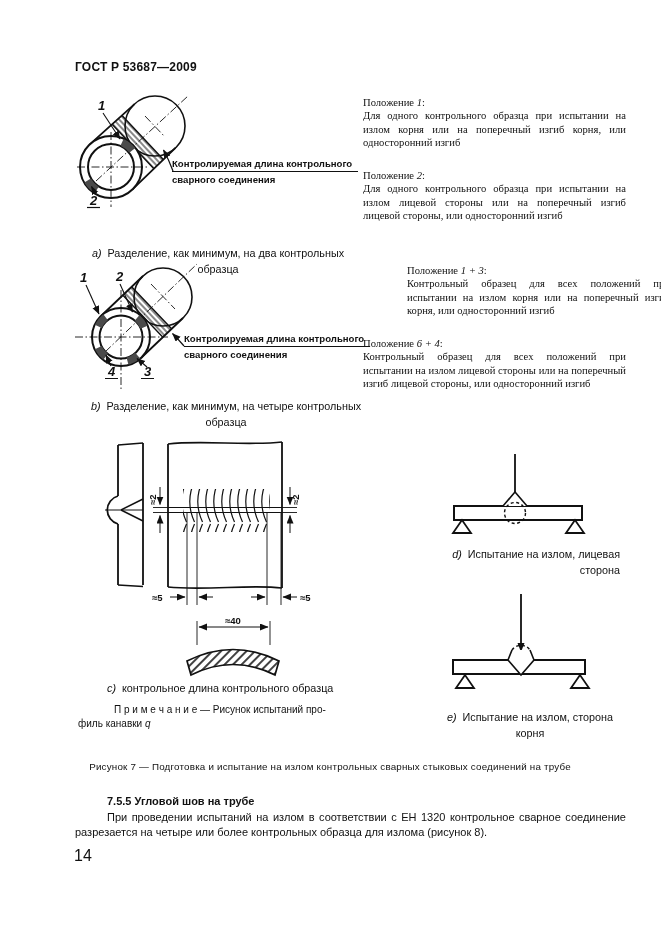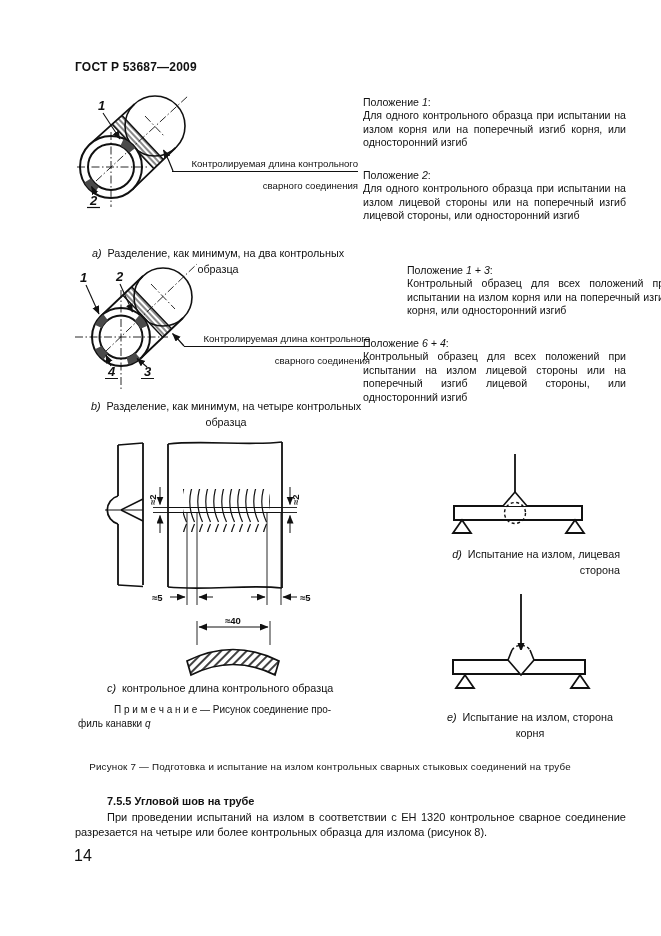--- a/index.html
+++ b/index.html
@@ -1,28 +1,28 @@
 <!DOCTYPE html>
 <html><head>
 <meta charset="utf-8">
 <style>
   html,body{margin:0;padding:0;background:#fff;}
   .page{position:relative;width:661px;height:936px;background:#fff;overflow:hidden;
         font-family:"Liberation Sans",sans-serif;color:#111;}
   .abs{position:absolute;}
   .hdr{font-weight:bold;font-size:12px;letter-spacing:.2px;}
-  .posblock{width:263px;font-size:10.6px;line-height:13.4px;text-align:justify;}
+  .posblock{width:263px;font-size:10.6px;line-height:13.4px;text-align:justify;font-family:Liberation Serif, serif;}
   .posblock .t{text-align:left;}
   .posblock .num{font-style:italic;}
   .cap{font-size:10.8px;line-height:16px;text-align:center;}
   .cap .pfx{font-style:italic;}
   .capl{font-size:10.8px;line-height:14px;text-align:left;}
-  .callout{font-weight:normal;font-size:9.6px;line-height:13px;text-align:right;}
+  .callout{font-weight:bold;font-size:9.6px;line-height:13px;text-align:left;}
   .callout .l1{display:block;border-bottom:1.2px solid #111;padding-bottom:1px;}
-  .callout .l2{display:block;margin-top:7px;}
+  .callout .l2{display:block;margin-top:1px;}
   .note{font-size:10px;line-height:13.5px;text-align:justify;}
   .note .ind{display:inline-block;width:36px;}
   .note .q{font-style:italic;}
   .figcap{font-size:9.8px;text-align:center;letter-spacing:.2px;}
   .h755{font-weight:bold;font-size:11px;}
   .para{font-size:11px;line-height:14.8px;text-align:justify;text-indent:32px;}
   .pgnum{font-size:16px;}
   svg{overflow:visible;}
   svg .ln{stroke:#111;fill:none;}
   svg .cl{stroke:#111;fill:none;stroke-width:.9;stroke-dasharray:8 2.5 1.5 2.5;}
@@ -175,21 +175,21 @@
       <path class="ln" d="M97,184 L97,208 M170,184 L170,208" stroke-width="0.9"></path>
       <path class="ln" d="M133,190 L99,190" stroke-width="1" marker-end="url(#ah)"></path>
       <path class="ln" d="M133,190 L168,190" stroke-width="1" marker-end="url(#ah)"></path>
     </g>
     <path d="M87,224 Q133,201 179,224 L175,238 Q133,217 91,238 Z" fill="url(#h45)" stroke="#111" stroke-width="1.7"></path>
   </svg>
   <div class="abs capl" style="left:107px;top:681px;">
     <span class="pfx" style="font-style:italic">c)</span>&nbsp; <span>контрольное длина контрольного образца</span>
   </div>
   <div class="abs note" style="left:78px;top:703px;width:288px;">
-    <span class="ind"></span><span>П р и м е ч а н и е — Рисунок соединение про-</span><br>
+    <span class="ind"></span><span>П р и м е ч а н и е — Рисунок испытаний про-</span><br>
     <span>филь канавки </span><span class="q">q</span>
   </div>
 
   <svg class="abs" style="left:440px;top:450px;" width="180" height="96" viewBox="0 0 180 96">
     <path class="ln" d="M75,4 L75,46" stroke-width="1.8"></path>
     <polygon points="71.5,46 78.5,46 75,55" fill="#111"></polygon>
     <rect x="14" y="56" width="128" height="14" fill="#fff" stroke="#111" stroke-width="2"></rect>
     <path d="M63,56 L75,42 L87,56" fill="#fff" stroke="#111" stroke-width="1.6"></path>
     <circle cx="75" cy="63" r="10.5" fill="none" stroke="#111" stroke-width="1.4" stroke-dasharray="3 2.6"></circle>
     <path d="M22,70 L13,83 L31,83 Z" fill="#fff" stroke="#111" stroke-width="1.8"></path>

